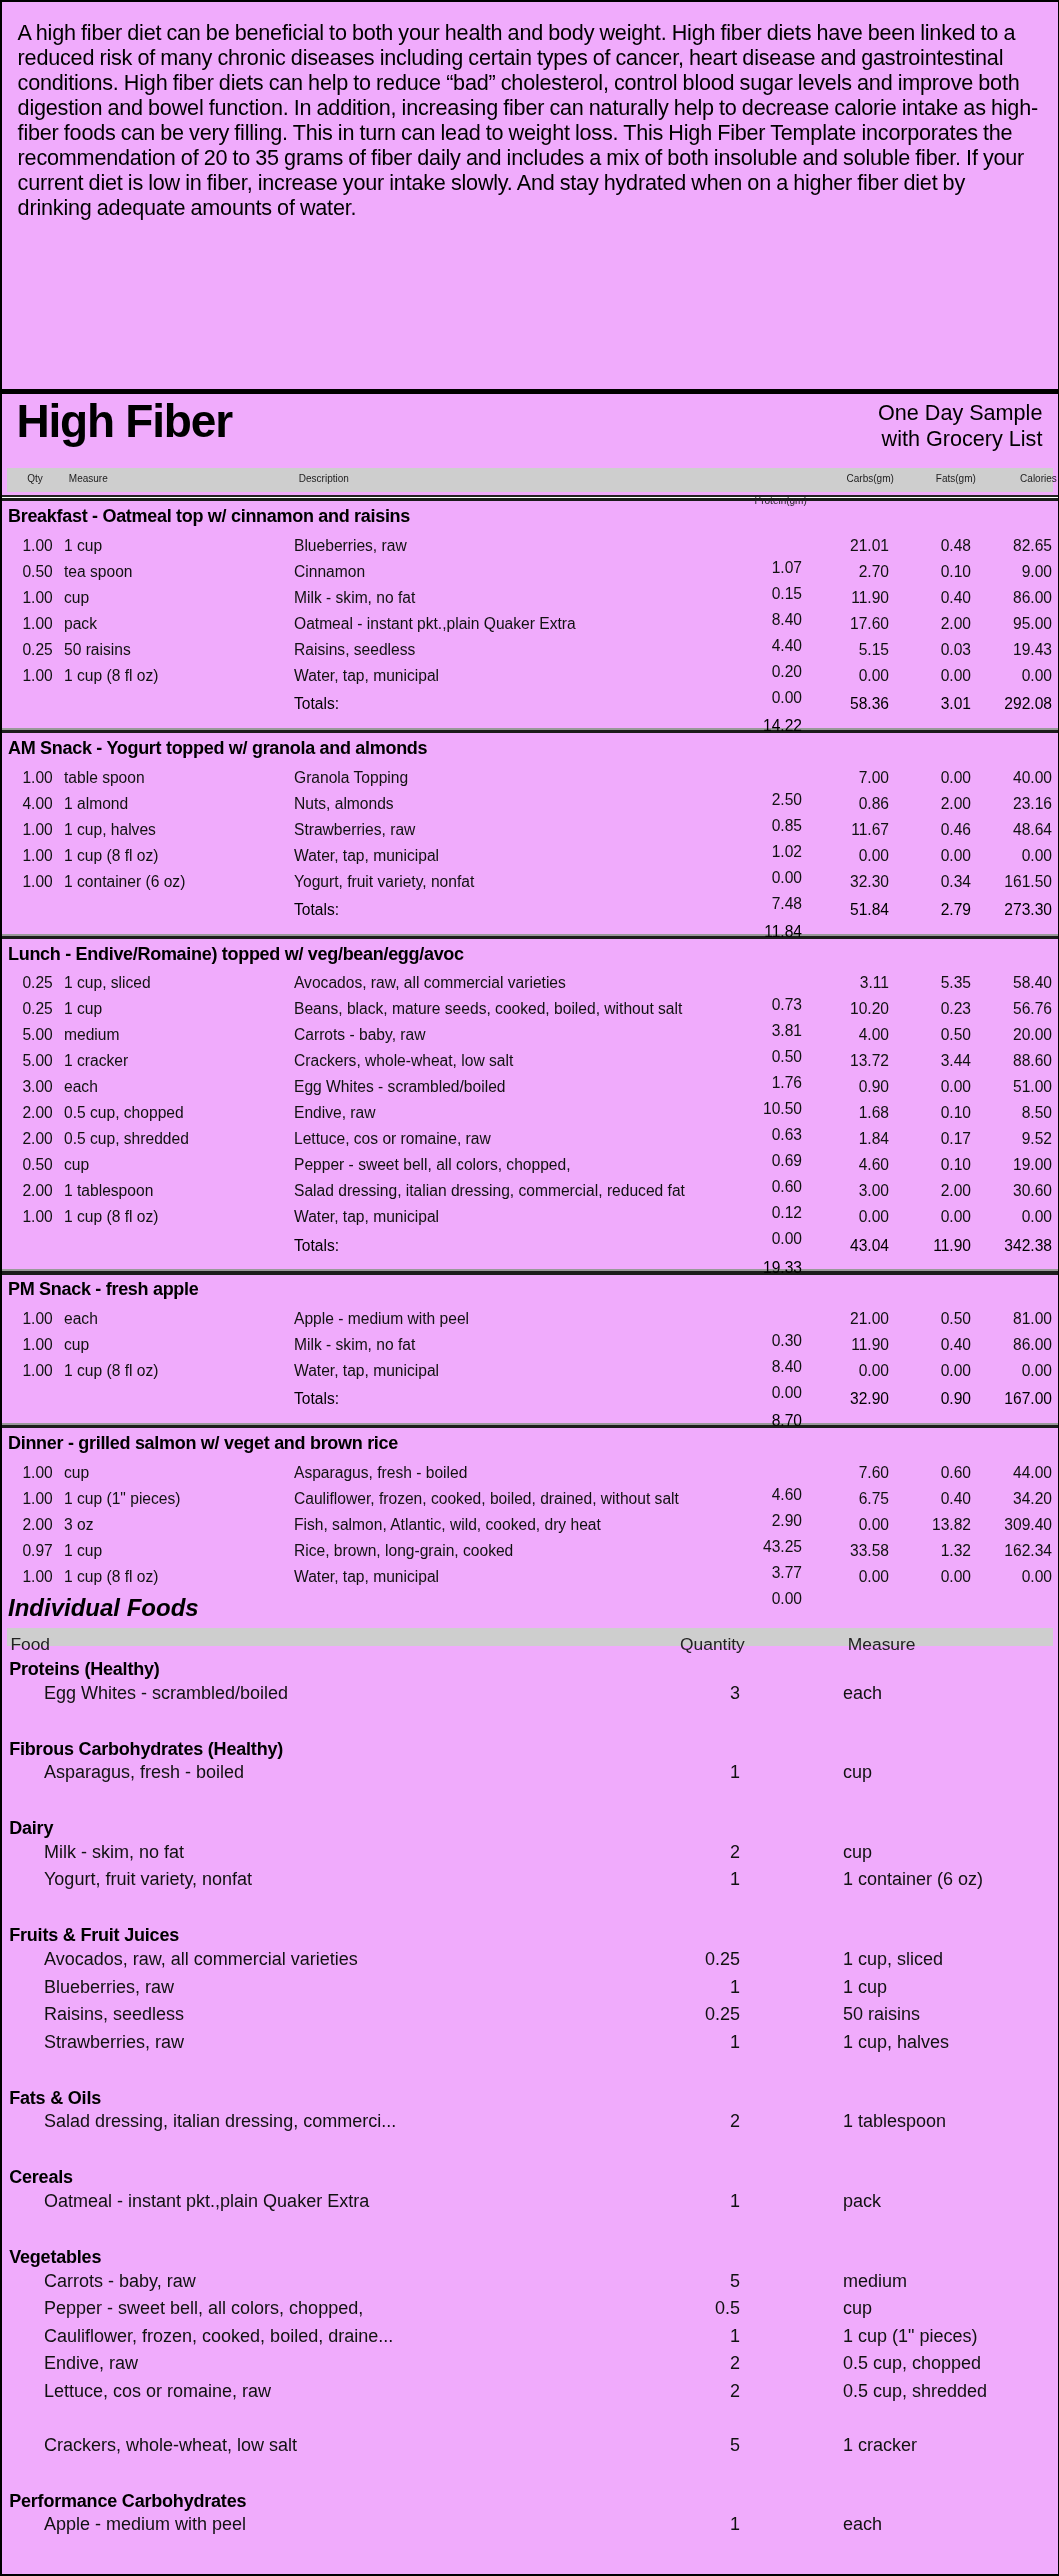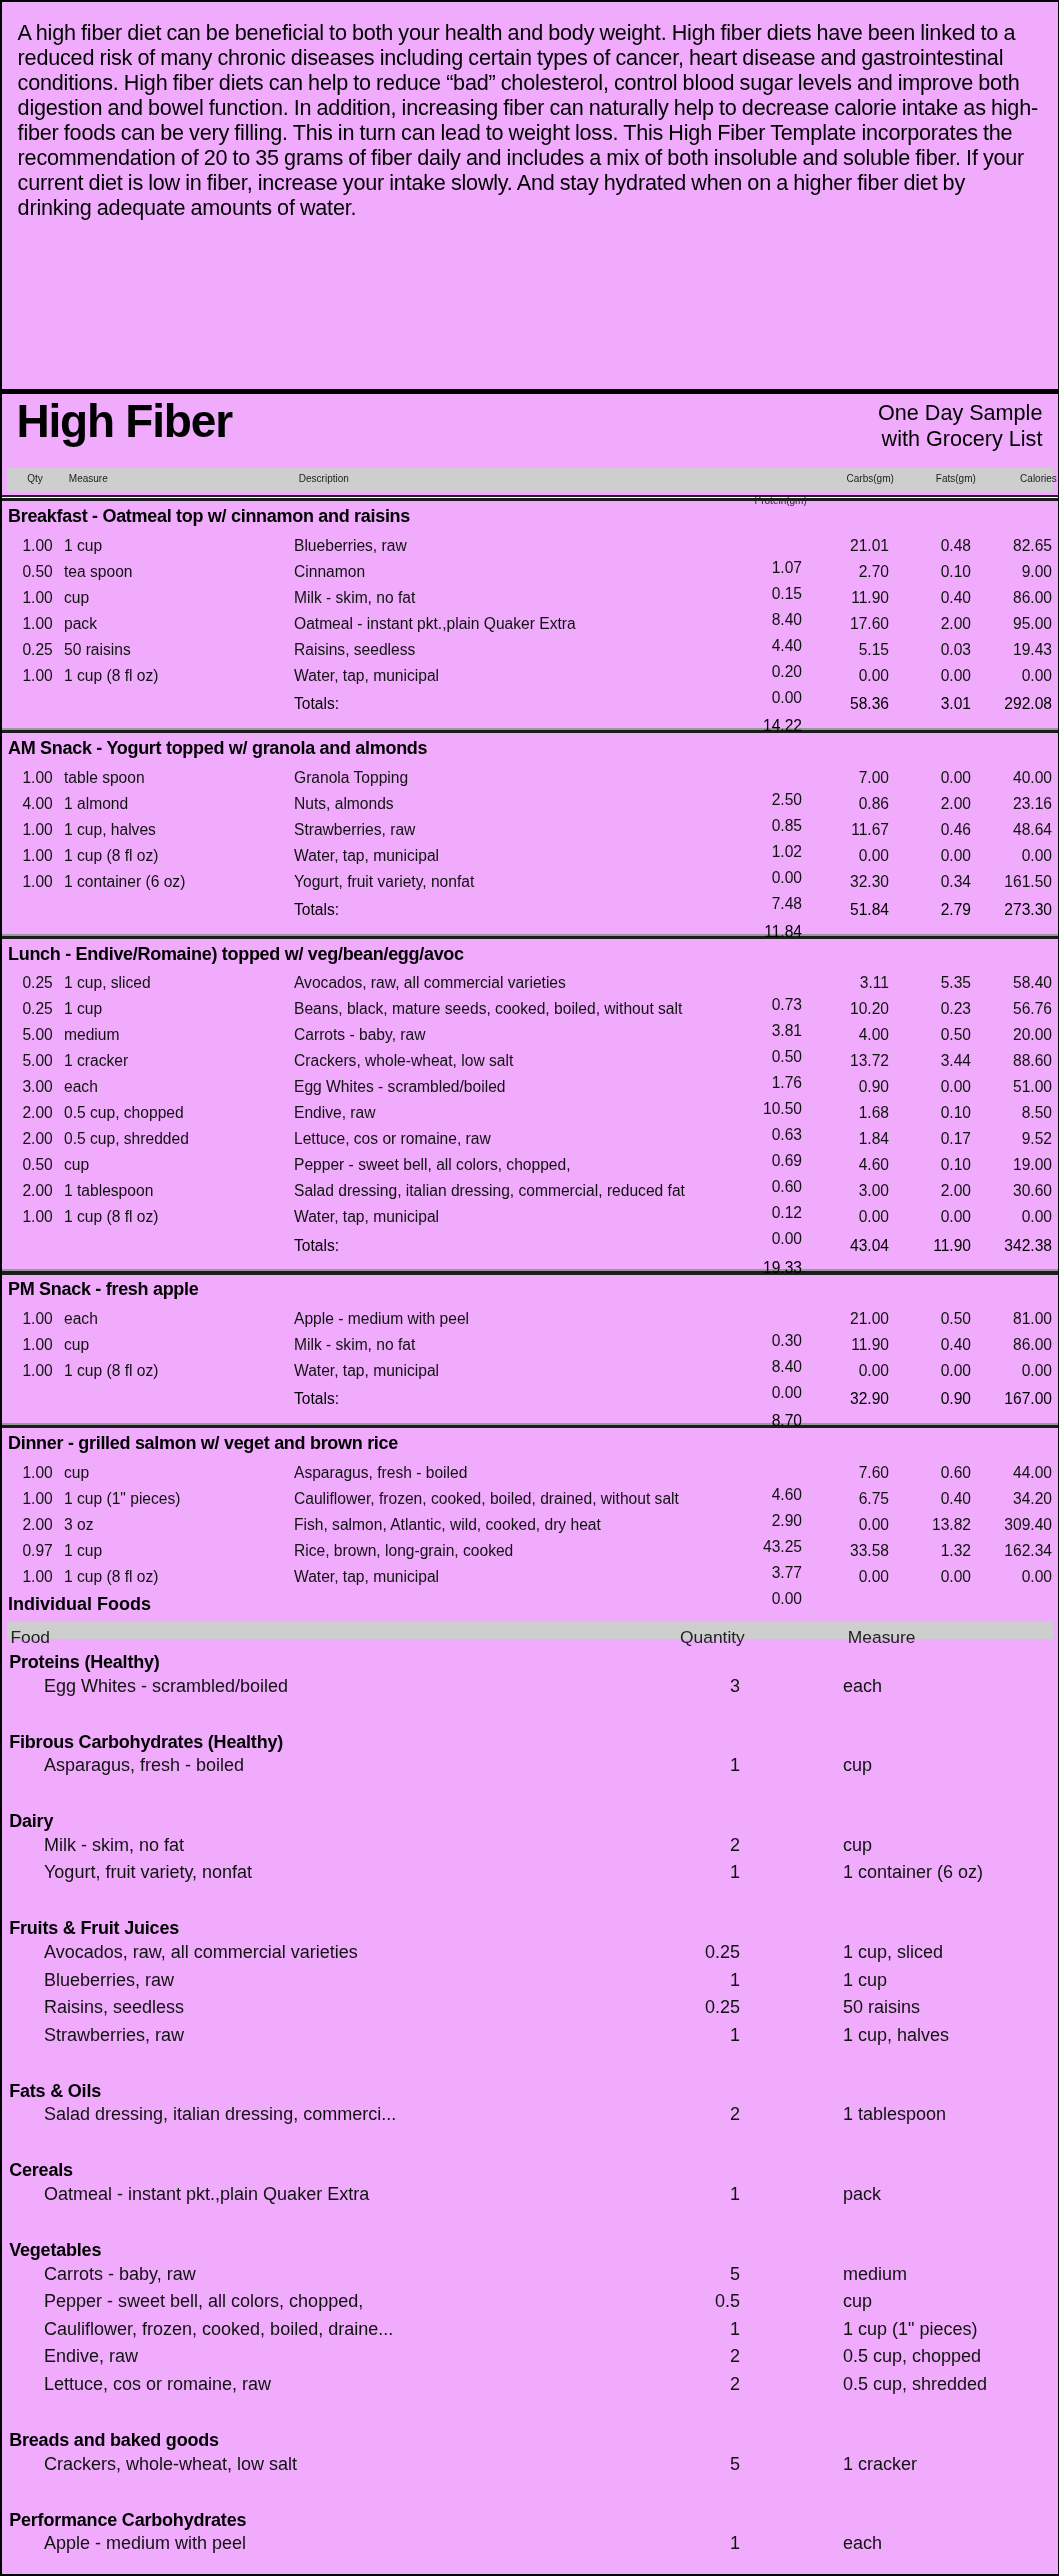--- a/index.html
+++ b/index.html
@@ -54,21 +54,21 @@
   .cell { position: absolute; white-space: nowrap; }
   .row .cell { top: 4.8px; }
   .c-qty     { left: 20.4px; }
   .c-measure { left: 62px; }
   .c-desc    { left: 292px; }
   .c-p   { left: 710px; width: 90px; text-align: right; margin-top: 22px; }
   .c-c   { left: 798px; width: 89px; text-align: right; }
   .c-f   { left: 880px; width: 89px; text-align: right; }
   .c-cal { left: 960px; width: 90px; text-align: right; }
   
-  .foods-title { padding: 4.8px 0 6px 6px; font-size: 18px; font-weight: bold; }
+  .foods-title { padding: 4.8px 0 6px 6px; font-size: 24px; font-weight: bold; font-style: italic; }
   .foods-bar {
     margin: 0 4.8px; height: 18px; background: #cecece;
     position: relative; font-size: 17.4px; color: #222;
   }
   .foods-bar .cell { top: 6px; }
   .f-food    { left: 3.6px; }
   .f-qty     { left: 648px; width: 90px; text-align: right; }
   .f-measure { left: 841px; }
   .foods-list { margin-top: 7.2px; }
   .food-group { margin-bottom: 26px; }
@@ -509,21 +509,20 @@
           <span class="cell f-qty">2</span>
           <span class="cell f-measure">0.5 cup, chopped</span>
         </div>
         <div class="food-row">
           <span class="cell f-name">Lettuce, cos or romaine, raw</span>
           <span class="cell f-qty">2</span>
           <span class="cell f-measure">0.5 cup, shredded</span>
         </div>
       </div>
       <div class="food-group">
-        <div class="food-cat">Breads and baked goods</div>
         <div class="food-row">
           <span class="cell f-name">Crackers, whole-wheat, low salt</span>
           <span class="cell f-qty">5</span>
           <span class="cell f-measure">1 cracker</span>
         </div>
       </div>
       <div class="food-group">
         <div class="food-cat">Performance Carbohydrates</div>
         <div class="food-row">
           <span class="cell f-name">Apple - medium with peel</span>

